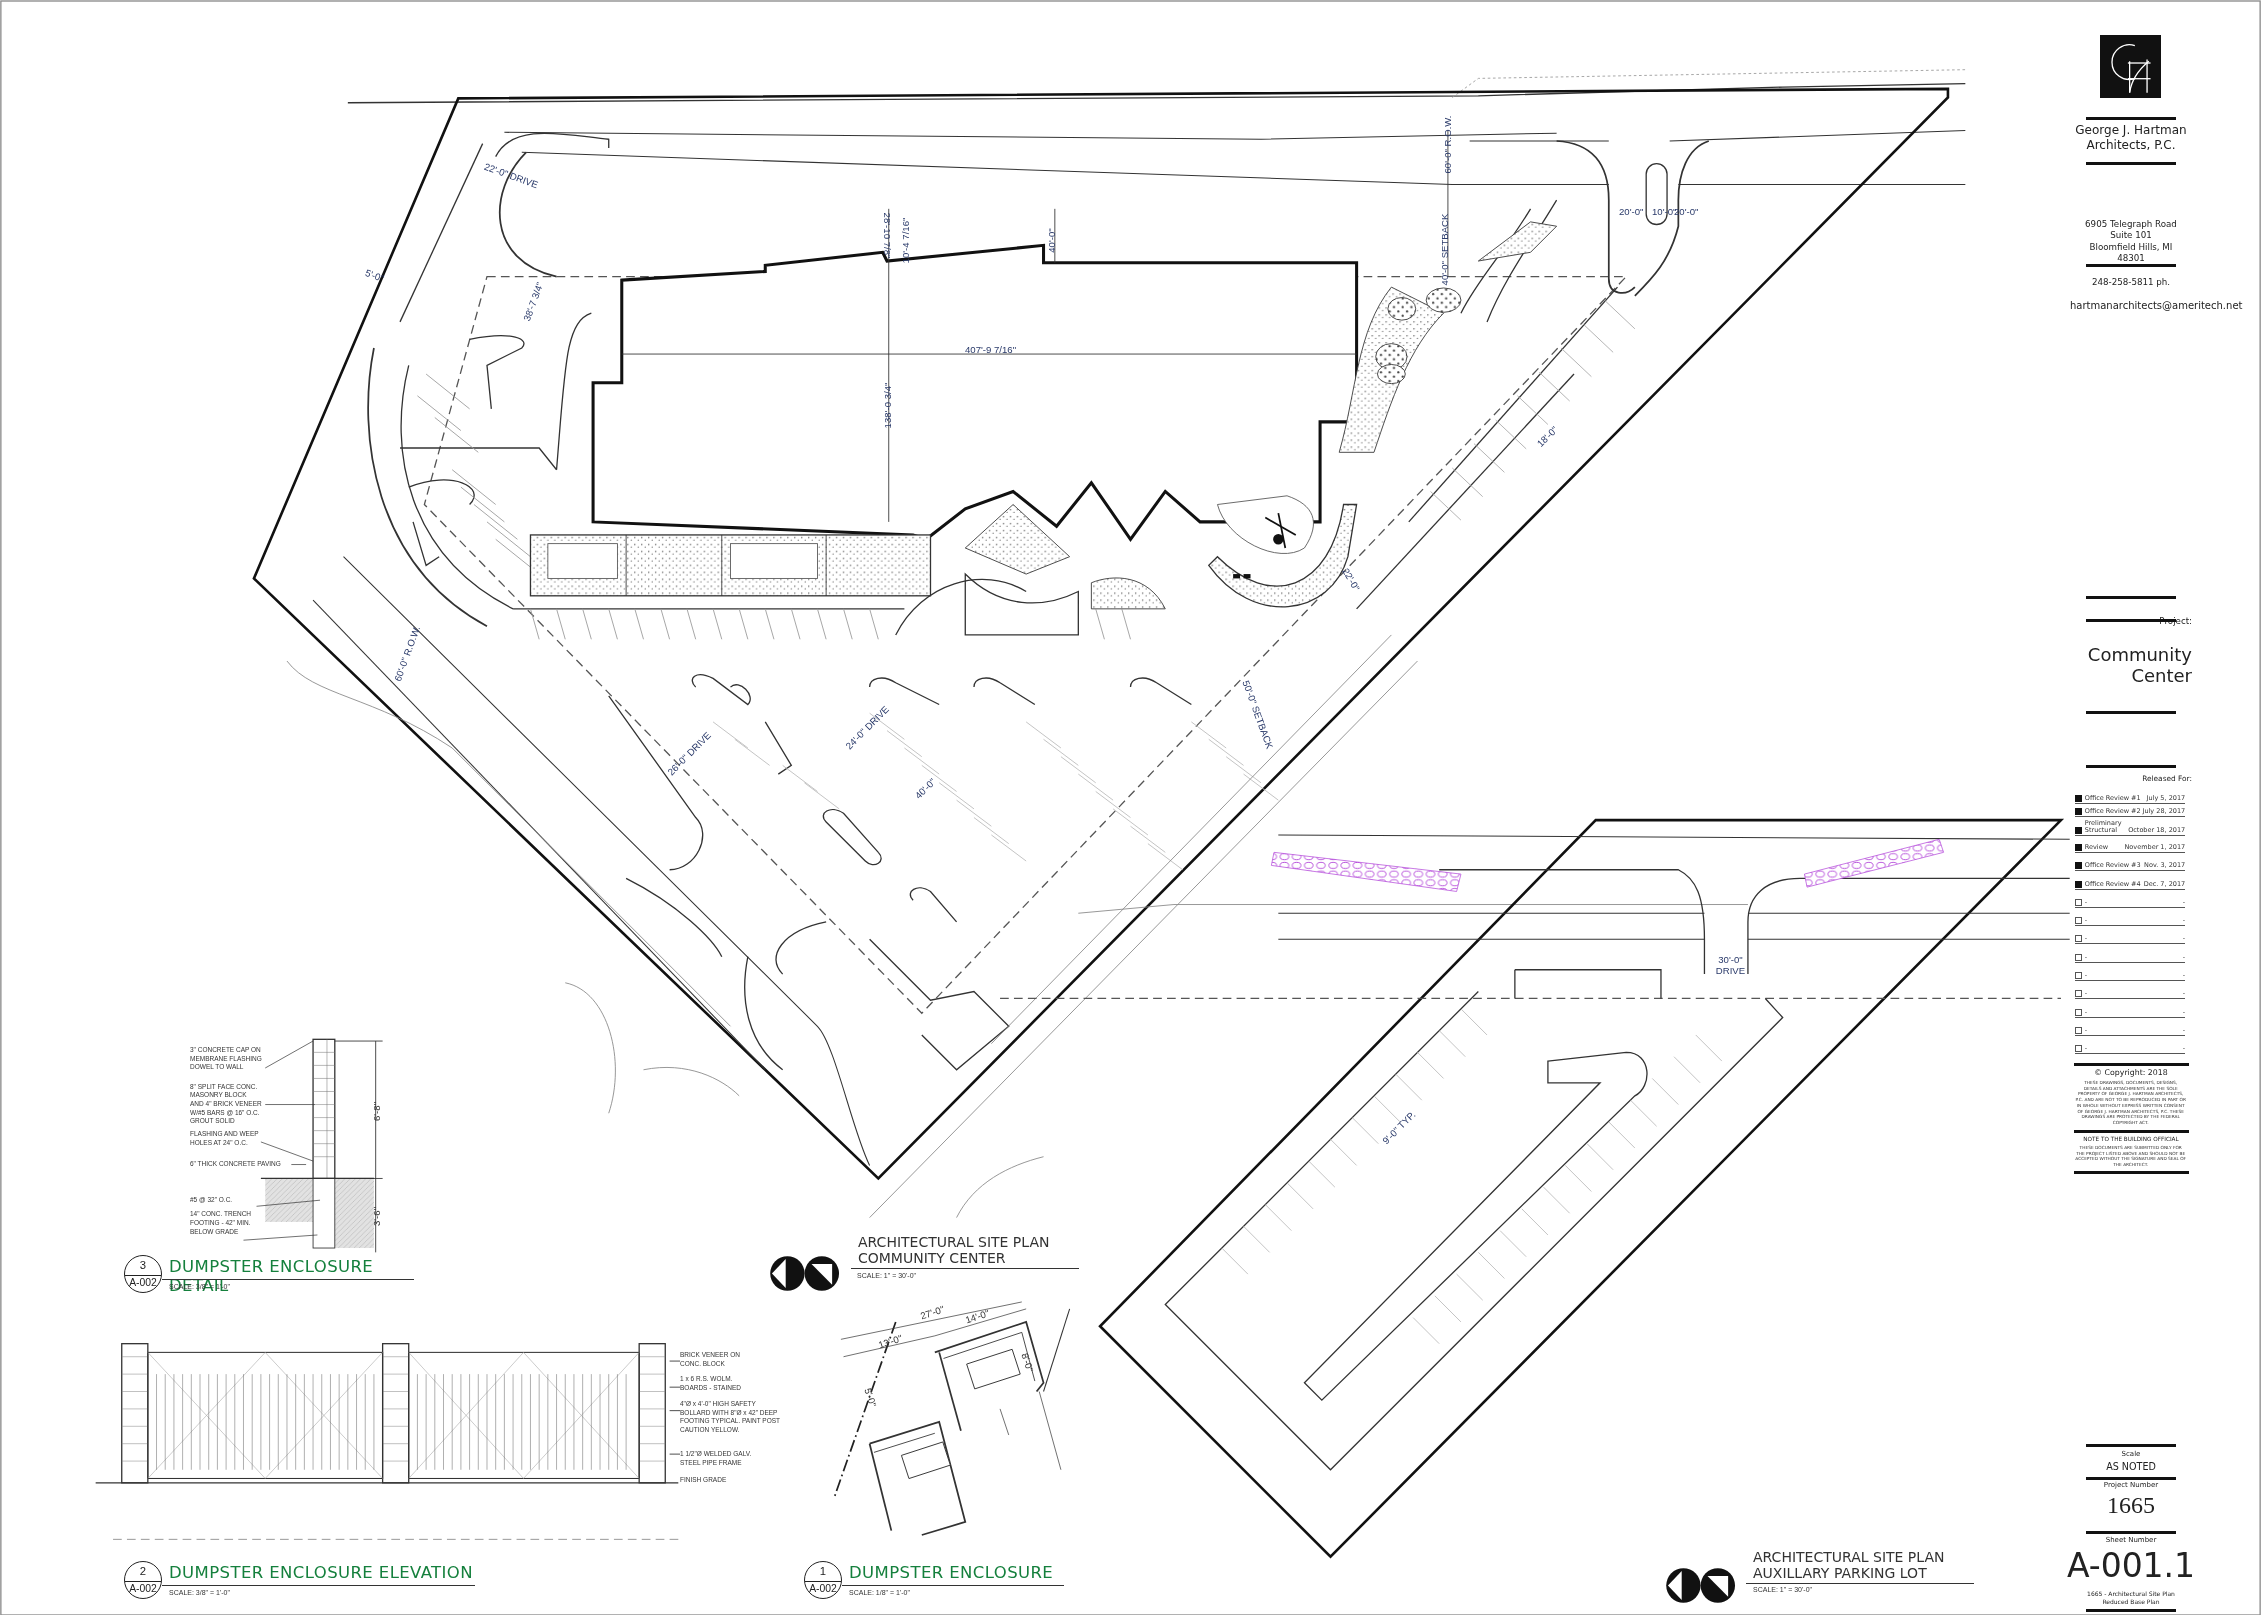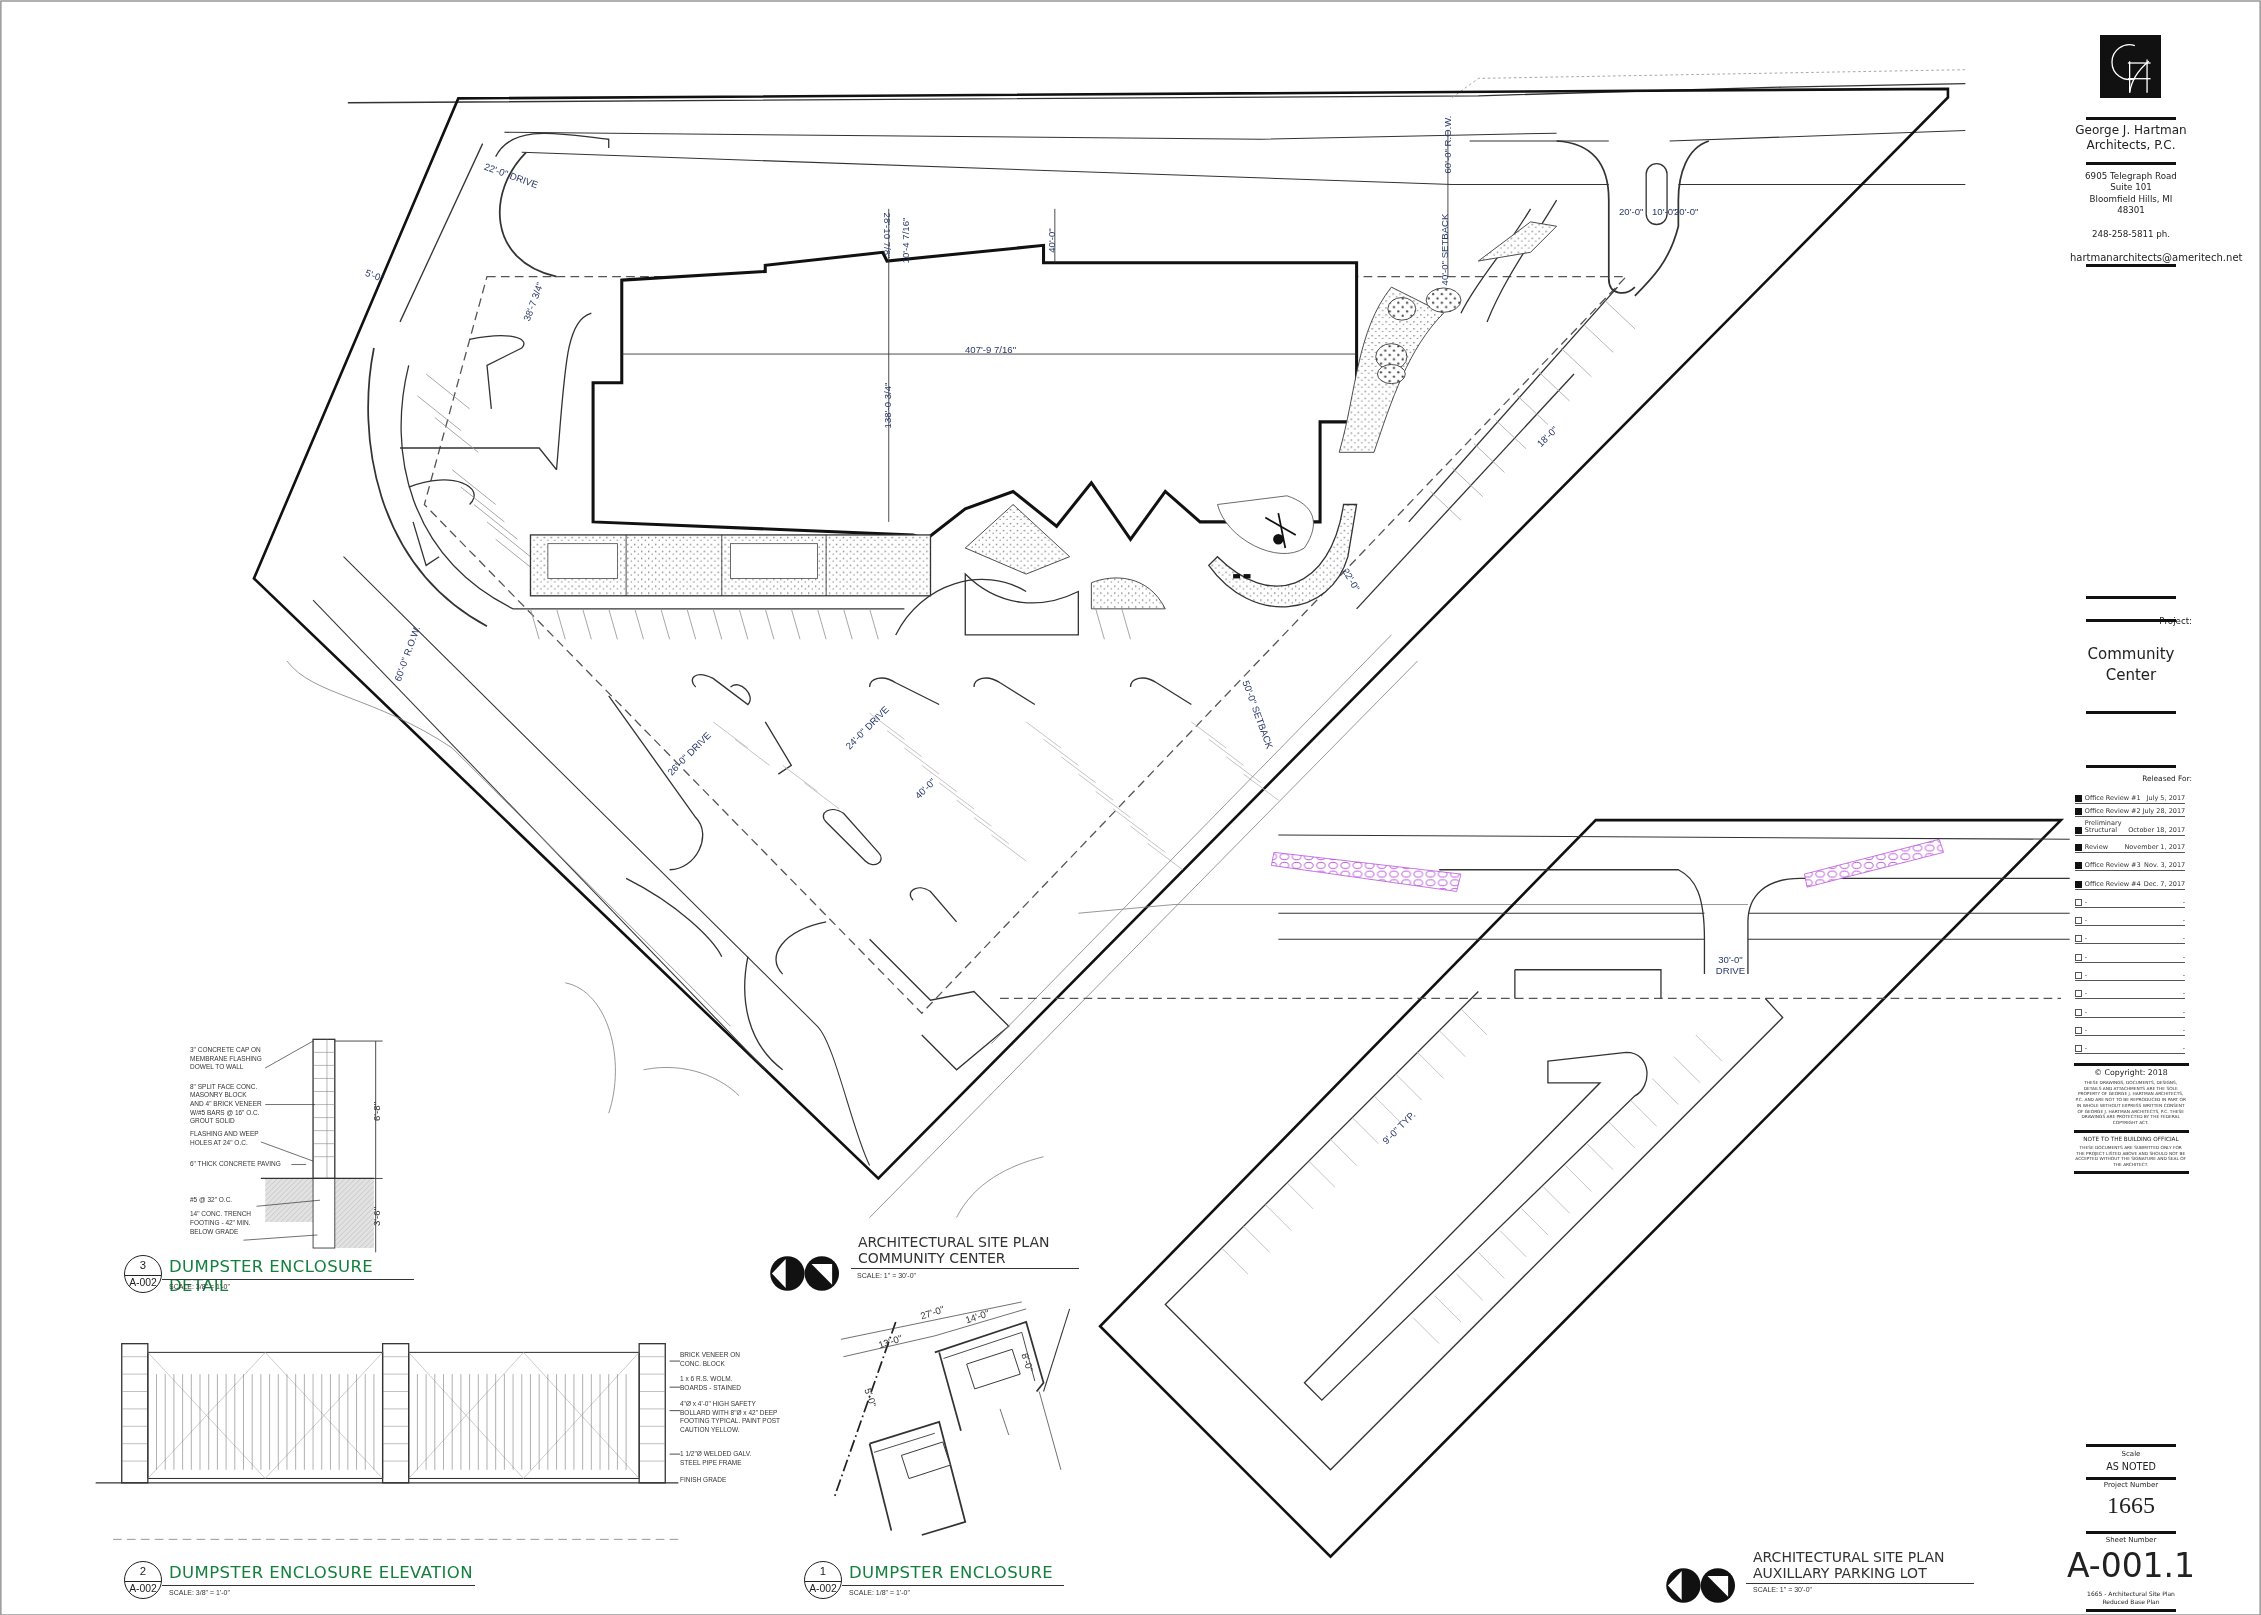--- a/index.html
+++ b/index.html
@@ -5,21 +5,21 @@
   html,body{margin:0;padding:0;background:#fff;}
   body{width:2261px;height:1616px;position:relative;overflow:hidden;font-family:"Liberation Sans",sans-serif;color:#222;}
   .sheet{position:absolute;left:0;top:0;width:2261px;height:1616px;}
   svg.draw{position:absolute;left:0;top:0;}
   .lbl{position:absolute;font-family:"Liberation Sans",sans-serif;color:#333;white-space:nowrap;}
   .dim{position:absolute;font-family:"Liberation Sans",sans-serif;font-size:9.6px;color:#2a3a6a;white-space:nowrap;}
   
   .tb{position:absolute;left:2070px;top:0;width:122px;height:1264px;font-family:"DejaVu Sans",sans-serif;}
   .tb .logo{position:absolute;left:30px;top:35px;width:61px;height:63px;background:#111;}
   .tb .firm{position:absolute;left:0;width:122px;text-align:center;font-size:12px;line-height:15px;color:#222;}
-  .tb .addr{position:absolute;left:0;width:122px;text-align:center;font-size:8.7px;line-height:11.3px;color:#222;}
+  .tb .addr{position:absolute;left:0;width:122px;text-align:center;font-size:8.7px;line-height:11.3px;color:#222;margin-top:48px;}
   .tb .hr{position:absolute;left:15.7px;width:90px;height:2.6px;background:#111;}
   .tb .center{position:absolute;left:0;width:122px;text-align:center;}
   .rel-row{position:absolute;left:5.2px;width:110px;height:12px;font-size:6.5px;color:#333;border-bottom:1.3px solid #555;}
   .rel-row .box{position:absolute;left:0;bottom:0.9px;width:7px;height:7px;background:#111;}
   .rel-row .box.empty{background:#fff;border:1.3px solid #555;width:5.2px;height:5.2px;}
   .rel-row .name{position:absolute;left:9.6px;bottom:0.9px;}
   .rel-row .date{position:absolute;right:0;bottom:0.9px;}
   .fine{position:absolute;left:5.2px;width:111px;text-align:center;font-size:4.3px;line-height:5.7px;color:#333;}
   
   .dtitle{position:absolute;}
@@ -567,21 +567,21 @@
       <div>Bloomfield Hills, MI</div>
       <div>48301</div>
     </div>
     <div class="addr" style="top:229px;">248-258-5811 ph.</div>
     <div class="addr" style="top:252px;font-size:10px;">hartmanarchitects@ameritech.net</div>
     <div class="hr" style="top:264px;"></div>
 
     <div class="hr" style="top:596px;"></div>
     <div class="center" style="top:616px;font-size:8.7px;text-align:right;">Project:</div>
     <div class="hr" style="top:619px;"></div>
-    <div class="center" style="top:644px;font-size:15px;line-height:21px;">
+    <div class="center" style="top:644px;font-size:18px;line-height:21px;text-align:right;">
       <div>Community</div>
       <div>Center</div>
     </div>
     <div class="hr" style="top:711px;"></div>
 
     <div class="hr" style="top:765px;"></div>
     <div class="center" style="top:774px;font-size:7.4px;text-align:right;">Released For:</div>
 
     <div class="rel-row" style="top:785px;margin-top:6px;">
         <span class="box"></span>

